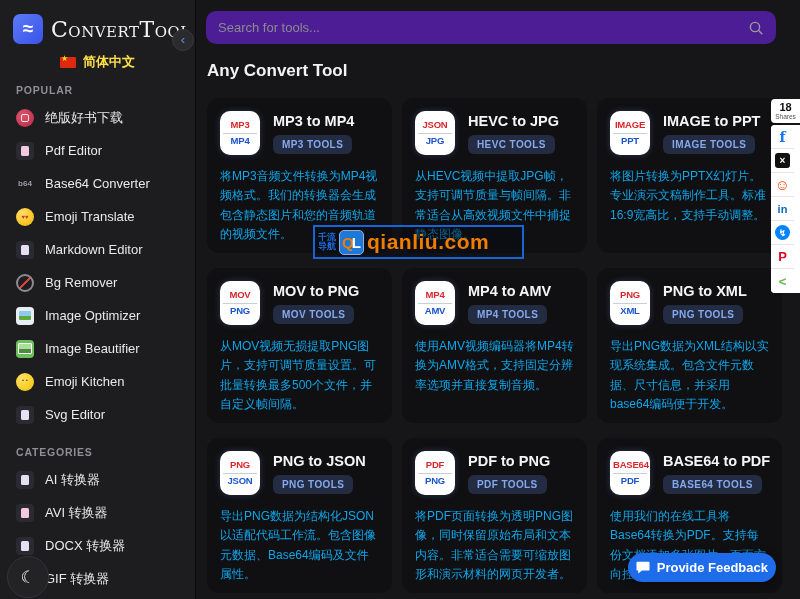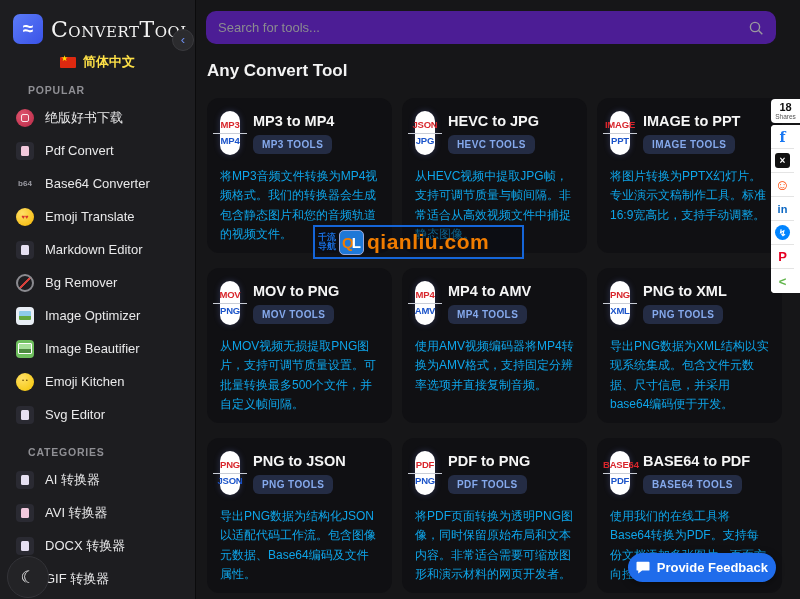--- a/index.html
+++ b/index.html
@@ -22,21 +22,21 @@
                   color:#6d8ef0; font-size:13px; line-height:19px; text-align:center;
                   cursor:pointer; z-index:40; }
   .lang-row { display:flex; align-items:center; justify-content:center; gap:7px;
               margin-top:8px; height:20px; }
   .flag { width:16px; height:11px; background:#de2910; border-radius:1px;
           position:relative; flex:0 0 auto; }
   .flag::after { content:"★"; position:absolute; left:1px; top:-3px;
                  color:#ffde00; font-size:8px; }
   .lang-label { color:#fde047; font-size:13px; font-weight:bold; }
   .side-header { color:#8f8f94; font-size:10.5px; font-weight:bold;
-                 letter-spacing:.8px; padding:0 28px; margin-top:12px; height:14px; }
+                 letter-spacing:.8px; padding:0 16px; margin-top:12px; height:14px; }
   .side-header.cat { margin-top:15px; }
   .side-list { margin-top:3px; }
   .side-item { display:flex; align-items:center; gap:11px; height:33px;
                padding:0 16px; cursor:pointer;text-align:center; }
   .side-label { color:#e9e9ea; font-size:13px; font-weight:500; white-space:nowrap; }
   
   .ic { width:18px; height:18px; border-radius:4px; flex:0 0 auto;
         display:flex; align-items:center; justify-content:center; position:relative; }
   .ic-book { border-radius:50%; background:radial-gradient(circle at 35% 35%,#e0556e,#b62846); }
   .ic-book::after { content:""; width:6px; height:6px; border:1px solid rgba(255,255,255,.85);
@@ -74,21 +74,21 @@
   .searchbar input::placeholder { color:#8b8b90; }
   .search-icon { flex:0 0 auto; display:flex; }
   .page-title { position:absolute; left:10px; top:61px; color:#f3f3f3;
                 font-size:17px; font-weight:bold; }
 
   .grid { position:absolute; left:10px; top:98px; display:grid;
           grid-template-columns:repeat(3,185px); column-gap:10px; row-gap:15px; }
   .card { width:185px; height:155px; background:#101013; border-radius:12px;
           padding:13px; overflow:hidden; cursor:pointer; }
   .card-head { display:flex; gap:13px; }
-  .fmt-icon { width:20px; height:44px; background:#fff; border-radius:10px; flex:0 0 auto;
+  .fmt-icon { width:40px; height:44px; background:#fff; border-radius:10px; flex:0 0 auto;
               display:flex; flex-direction:column; align-items:center; justify-content:center;
               box-shadow:0 0 6px rgba(130,150,255,.25); }
   .fmt-top, .fmt-bottom { font-size:9.5px; font-weight:800; letter-spacing:-.2px;
                           line-height:1.5; display:block; text-align:center; width:34px; }
   .fmt-top { color:#d8262c; border-bottom:1px solid #c9cdd6; }
   .fmt-bottom { color:#1a53c9; }
   .card-titles { padding-top:2px; }
   .card-title { color:#f5f5f5; font-size:14.5px; font-weight:bold; white-space:nowrap; }
   .badge { display:inline-block; margin-top:6px; background:#242c44; color:#85a9ec;
            font-size:10px; font-weight:bold; letter-spacing:.4px;
@@ -153,21 +153,21 @@
   <div class="side-header">POPULAR</div>
   <div class="side-list">
 
       <div class="side-item">
         <span class="ic ic-book"></span>
         <span class="side-label">绝版好书下载</span>
       </div>
 
       <div class="side-item">
         <span class="ic ic-pdf"></span>
-        <span class="side-label">Pdf Convert</span>
+        <span class="side-label">Pdf Editor</span>
       </div>
 
       <div class="side-item">
         <span class="ic ic-base64"></span>
         <span class="side-label">Base64 Converter</span>
       </div>
 
       <div class="side-item">
         <span class="ic ic-emoji-heart"></span>
         <span class="side-label">Emoji Translate</span>

